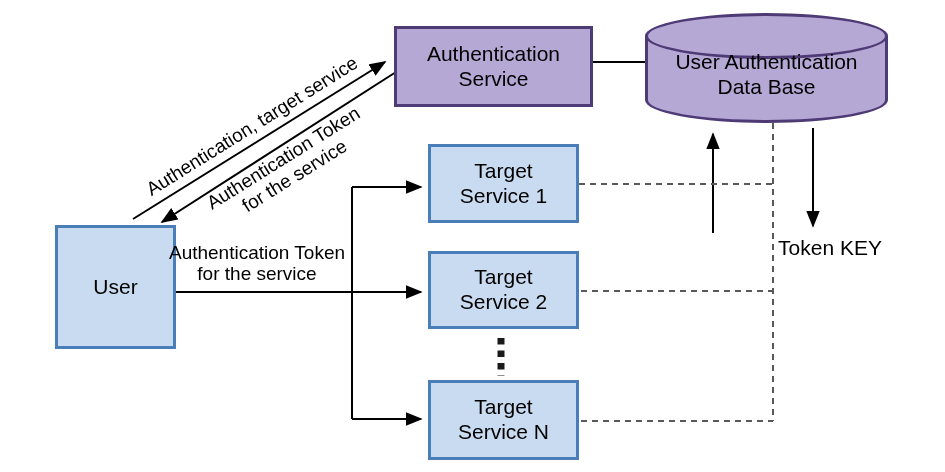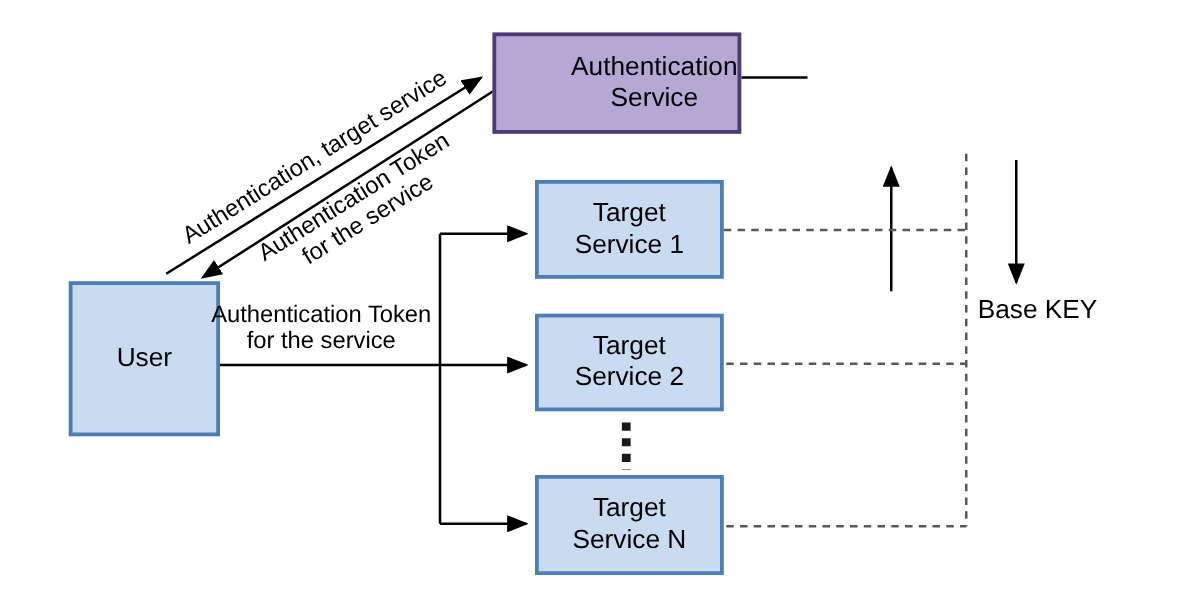--- a/index.html
+++ b/index.html
@@ -15,21 +15,21 @@
   html,body{margin:0;padding:0;background:var(--background);}
   body{font-family:"Liberation Sans","DejaVu Sans",sans-serif;color:var(--text);}
   #canvas{position:relative;width:945px;height:472px;background:var(--background);overflow:hidden;}
   svg.edges{position:absolute;left:0;top:0;width:945px;height:472px;}
   svg.edges path.solid{stroke:var(--line);stroke-width:2;fill:none;}
   svg.edges path.dashed{stroke:var(--dashed-line);stroke-width:2;fill:none;stroke-dasharray:6 5;}
   svg.edges path.dots{stroke:#1a1a1a;stroke-width:7;fill:none;stroke-dasharray:6.5 6;}
   .node{position:absolute;box-sizing:border-box;display:flex;align-items:center;justify-content:center;
         text-align:center;font-size:21px;line-height:1.18;white-space:pre-line;}
   .node-blue{background:var(--node-blue-fill);border:3px solid var(--node-blue-border);align-items:center;}
-  .node-purple{background:var(--node-purple-fill);border:3px solid var(--node-purple-border);justify-content:flex-end;}
+  .node-purple{background:var(--node-purple-fill);border:3px solid var(--node-purple-border);}
   #node-user{left:55px;top:225px;width:121px;height:124px;}
   #node-auth-service{left:394px;top:26px;width:199px;height:81px;}
   #node-ts1{left:428px;top:144px;width:151px;height:79px;}
   #node-ts2{left:428px;top:251px;width:151px;height:78px;}
   #node-tsn{left:428px;top:380px;width:151px;height:80px;}
   
   #node-db{position:absolute;left:645px;top:13px;width:243px;height:110px;}
   #node-db .cyl-top{position:absolute;box-sizing:border-box;left:0;right:0;top:0;height:46px;border-radius:50%;
         background:var(--node-purple-fill);border:3px solid var(--node-purple-border);z-index:2;}
   #node-db .cyl-body{position:absolute;box-sizing:border-box;left:0;right:0;top:23px;height:64px;
@@ -75,20 +75,27 @@
 
   <div class="node node-blue" id="node-user">
     <span>User</span>
   </div>
 
   <div class="node node-purple" id="node-auth-service">
     <span>Authentication
 Service</span>
   </div>
 
+  <div id="node-db">
+    <div class="cyl-bottom"></div>
+    <div class="cyl-body"></div>
+    <div class="cyl-top"></div>
+    <div class="cyl-label">User Authentication
+Data Base</div>
+  </div>
 
   <div class="node node-blue" id="node-ts1">
     <span>Target
 Service 1</span>
   </div>
 
   <div class="node node-blue" id="node-ts2">
     <span>Target
 Service 2</span>
   </div>
@@ -100,15 +107,15 @@
 
   <div class="edge-label" id="label-auth-request">Authentication, target service</div>
 
   <div class="edge-label" id="label-auth-token-return">Authentication Token
 for the service</div>
 
   <div class="edge-label" id="label-auth-token-forward">Authentication Token
 for the service</div>
 
 
-  <div class="edge-label" id="label-token-key">Base KEY</div>
+  <div class="edge-label" id="label-token-key">Token KEY</div>
 
 </div>
 
 </body></html>

